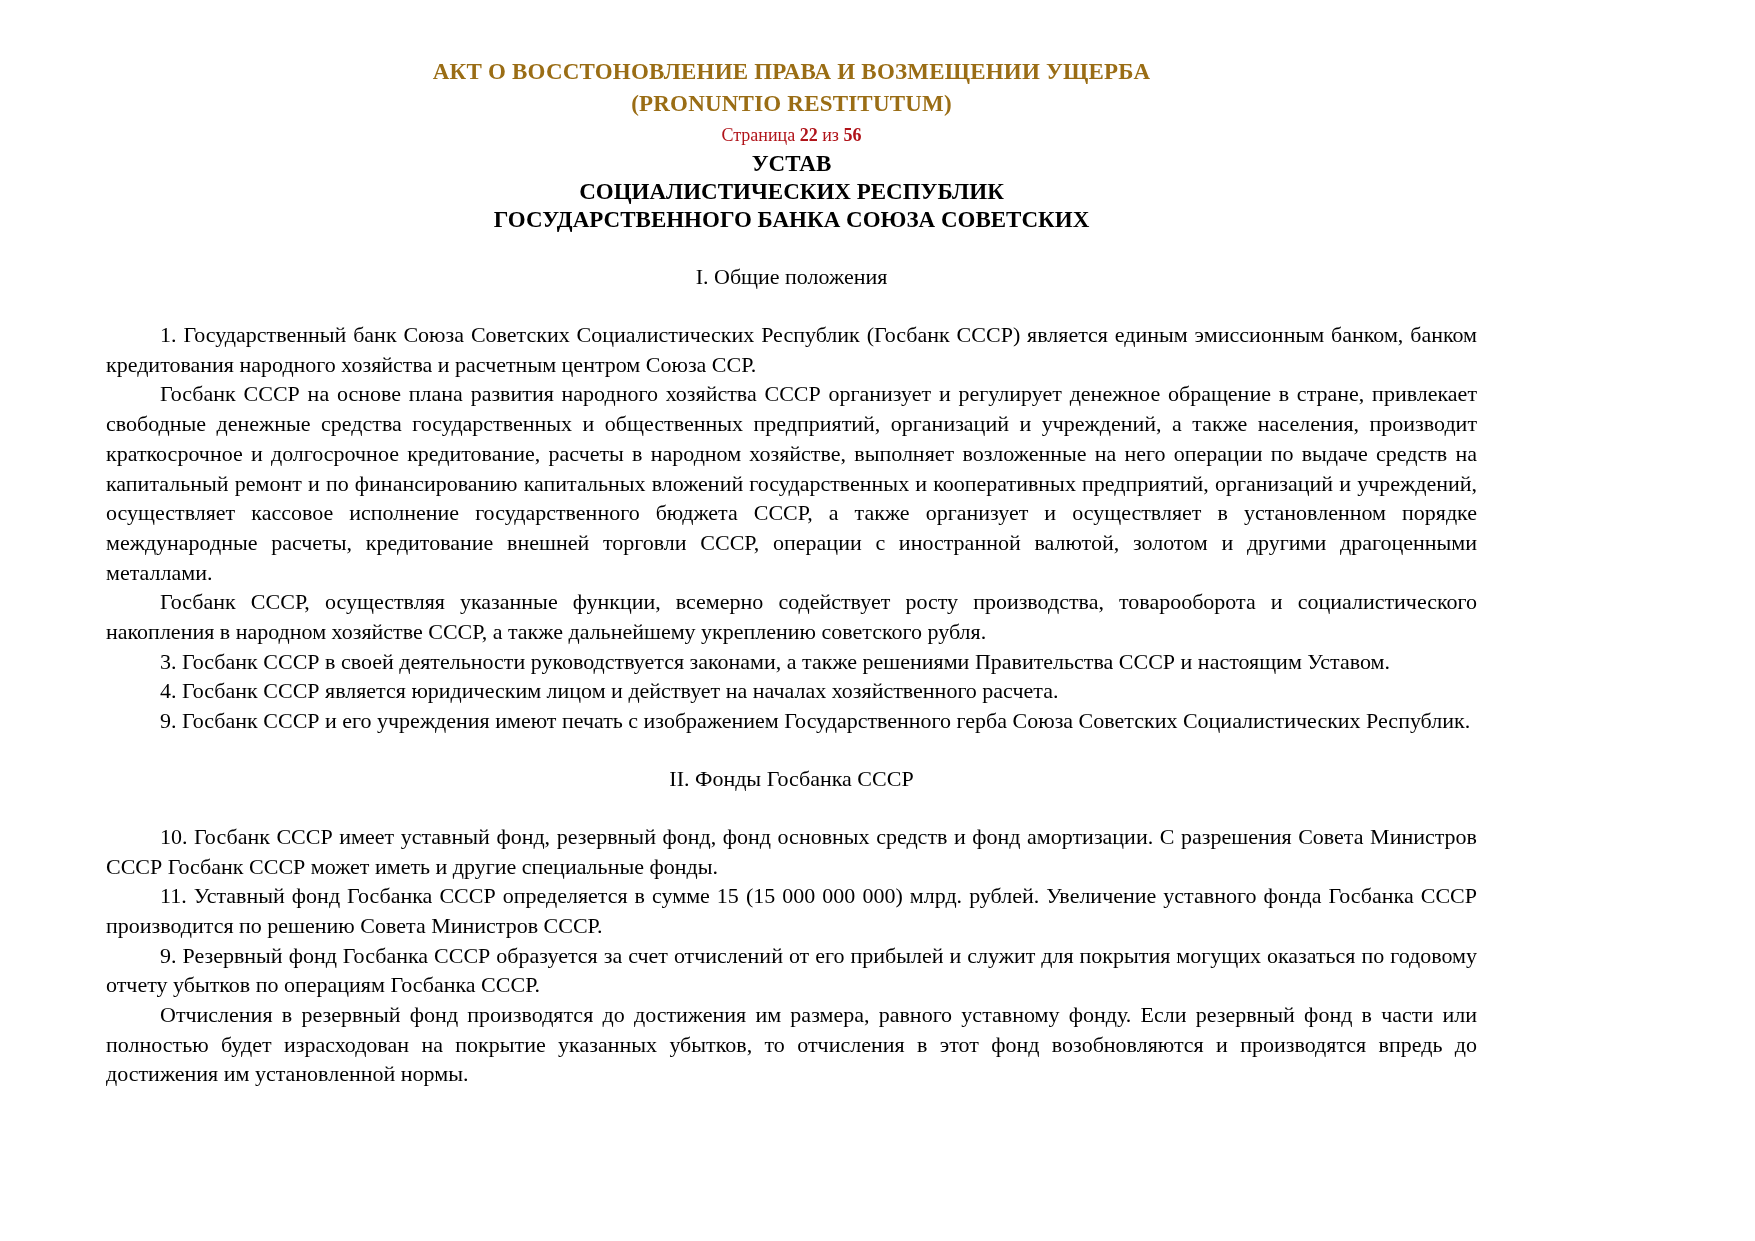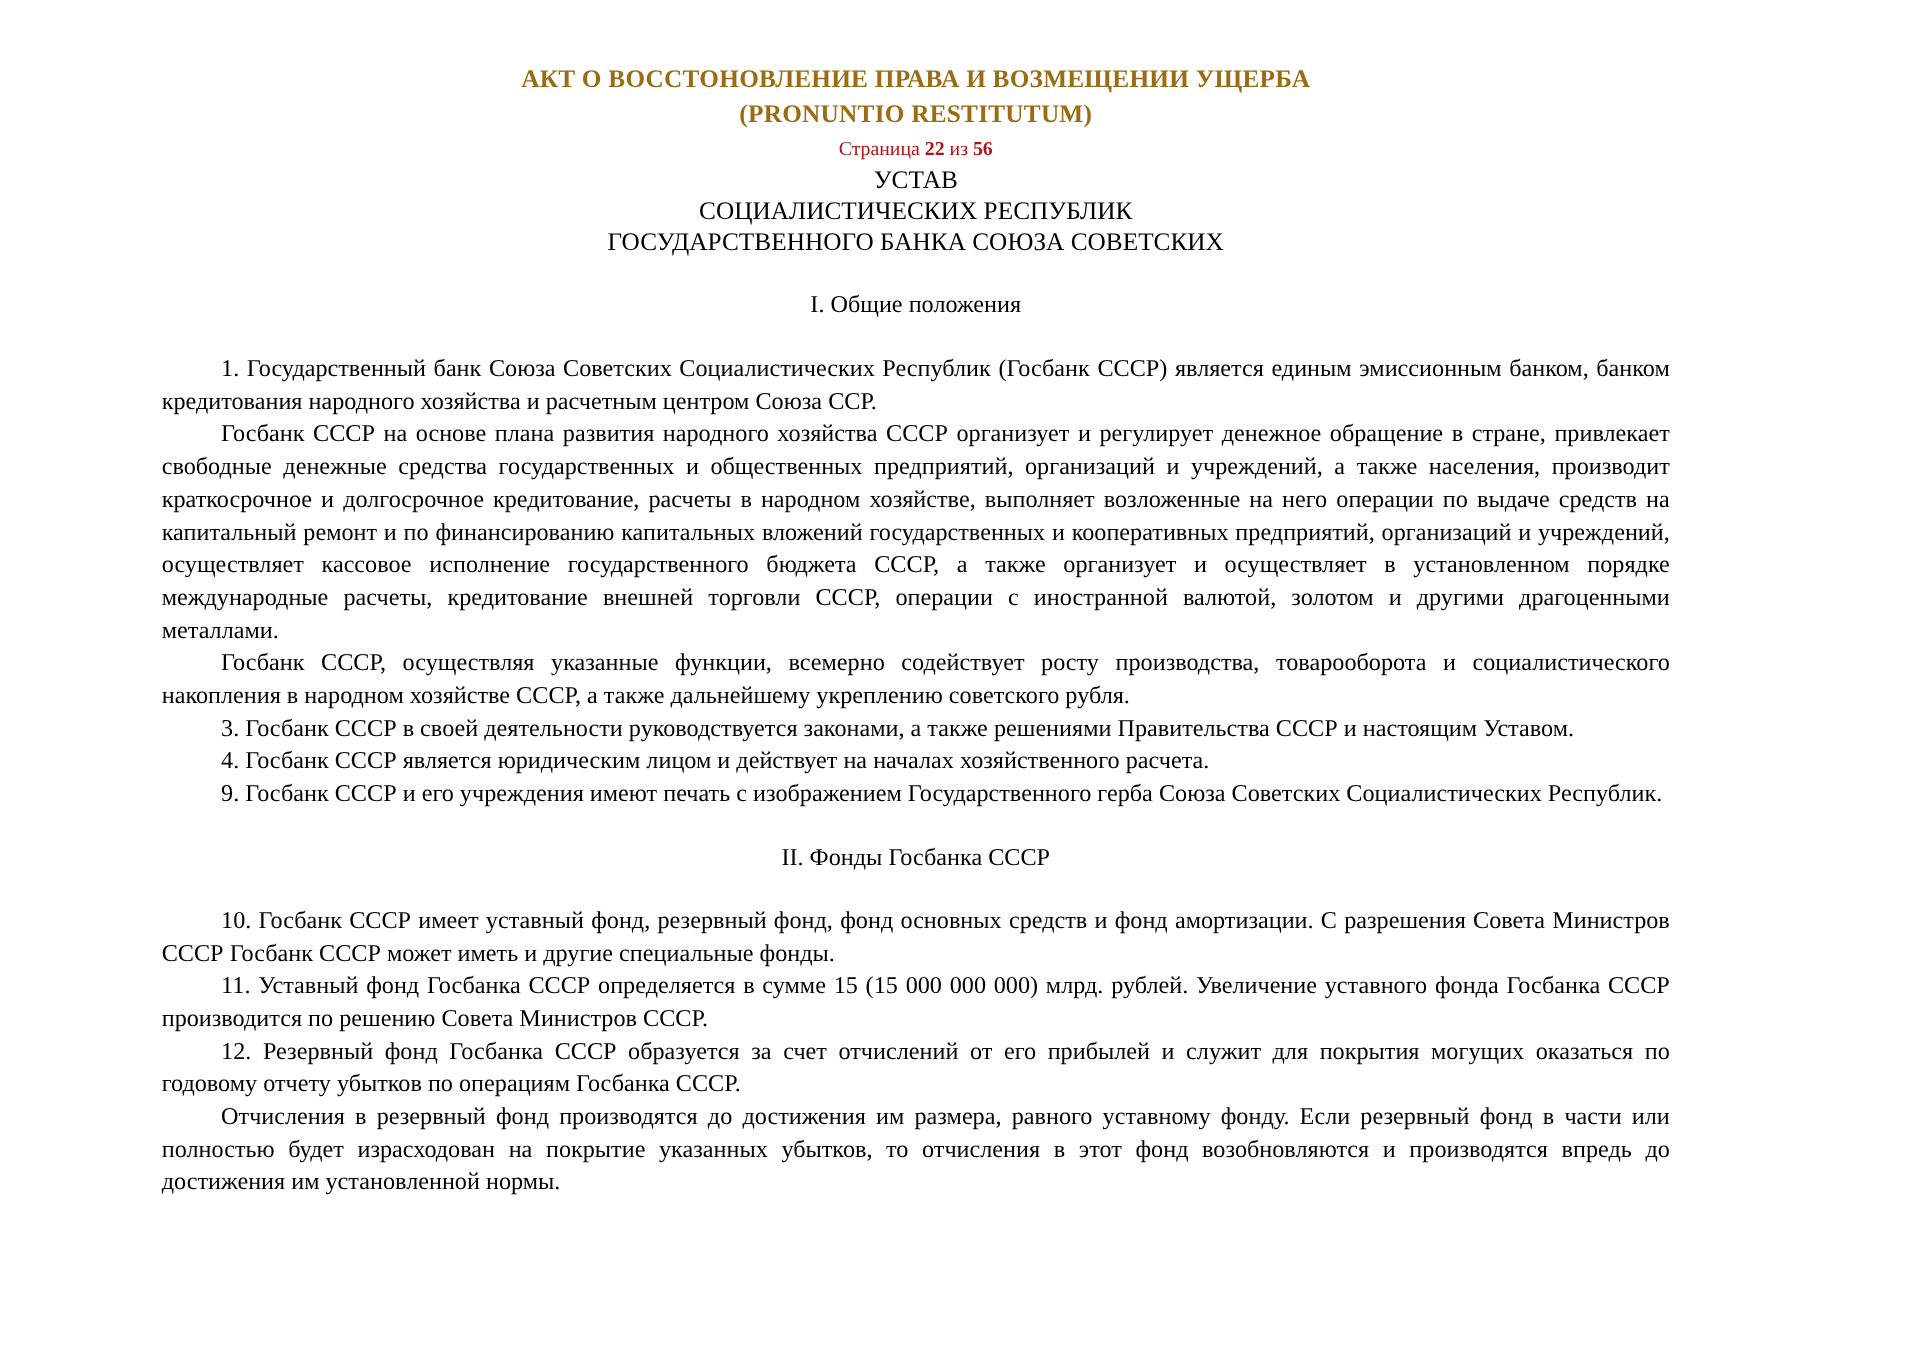--- a/index.html
+++ b/index.html
@@ -9,36 +9,35 @@
     height: 1241px;
     background: #ffffff;
     color: #000000;
     font-family: "Liberation Serif", "DejaVu Serif", serif;
     overflow: hidden;
   }
   .page {
     width: 1583px;
     height: 1241px;
     padding: 56px 106px 0 106px;
-    margin-left: 41px;
   }
   header { text-align: center; }
   .act-title {
     font-weight: 700;
     font-size: 23px;
     line-height: 32px;
     letter-spacing: 0.2px;
   }
   .page-info {
     font-size: 18px;
     line-height: 30px;
   }
   .page-info b { font-weight: 700; }
   .doc-title {
-    font-weight: 400;
+    font-weight: 700;
     font-size: 23px;
     line-height: 28px;
   }
   .section-heading {
     text-align: center;
     font-size: 22px;
     line-height: 30px;
     margin: 28px 0;
   }
   p.body-paragraph {
@@ -71,16 +70,16 @@
       <div class="section-heading">I. Общие положения</div>
       <p class="body-paragraph">1. Государственный банк Союза Советских Социалистических Республик (Госбанк СССР) является единым эмиссионным банком, банком кредитования народного хозяйства и расчетным центром Союза ССР.</p>
       <p class="body-paragraph">Госбанк СССР на основе плана развития народного хозяйства СССР организует и регулирует денежное обращение в стране, привлекает свободные денежные средства государственных и общественных предприятий, организаций и учреждений, а также населения, производит краткосрочное и долгосрочное кредитование, расчеты в народном хозяйстве, выполняет возложенные на него операции по выдаче средств на капитальный ремонт и по финансированию капитальных вложений государственных и кооперативных предприятий, организаций и учреждений, осуществляет кассовое исполнение государственного бюджета СССР, а также организует и осуществляет в установленном порядке международные расчеты, кредитование внешней торговли СССР, операции с иностранной валютой, золотом и другими драгоценными металлами.</p>
       <p class="body-paragraph">Госбанк СССР, осуществляя указанные функции, всемерно содействует росту производства, товарооборота и социалистического накопления в народном хозяйстве СССР, а также дальнейшему укреплению советского рубля.</p>
       <p class="body-paragraph">3. Госбанк СССР в своей деятельности руководствуется законами, а также решениями Правительства СССР и настоящим Уставом.</p>
       <p class="body-paragraph">4. Госбанк СССР является юридическим лицом и действует на началах хозяйственного расчета.</p>
       <p class="body-paragraph">9. Госбанк СССР и его учреждения имеют печать с изображением Государственного герба Союза Советских Социалистических Республик.</p>
       <div class="section-heading">II. Фонды Госбанка СССР</div>
       <p class="body-paragraph">10. Госбанк СССР имеет уставный фонд, резервный фонд, фонд основных средств и фонд амортизации. С разрешения Совета Министров СССР Госбанк СССР может иметь и другие специальные фонды.</p>
       <p class="body-paragraph">11. Уставный фонд Госбанка СССР определяется в сумме 15 (15 000 000 000) млрд. рублей. Увеличение уставного фонда Госбанка СССР производится по решению Совета Министров СССР.</p>
-      <p class="body-paragraph">12. Резервный фонд Госбанка СССР образуется за счет отчислений от его прибылей и служит для покрытия могущих оказаться по годовому отчету убытков по операциям Госбанка СССР.</p>
+      <p class="body-paragraph">9. Резервный фонд Госбанка СССР образуется за счет отчислений от его прибылей и служит для покрытия могущих оказаться по годовому отчету убытков по операциям Госбанка СССР.</p>
       <p class="body-paragraph">Отчисления в резервный фонд производятся до достижения им размера, равного уставному фонду. Если резервный фонд в части или полностью будет израсходован на покрытие указанных убытков, то отчисления в этот фонд возобновляются и производятся впредь до достижения им установленной нормы.</p>
     </main>
 </div>
 
 </body></html>

